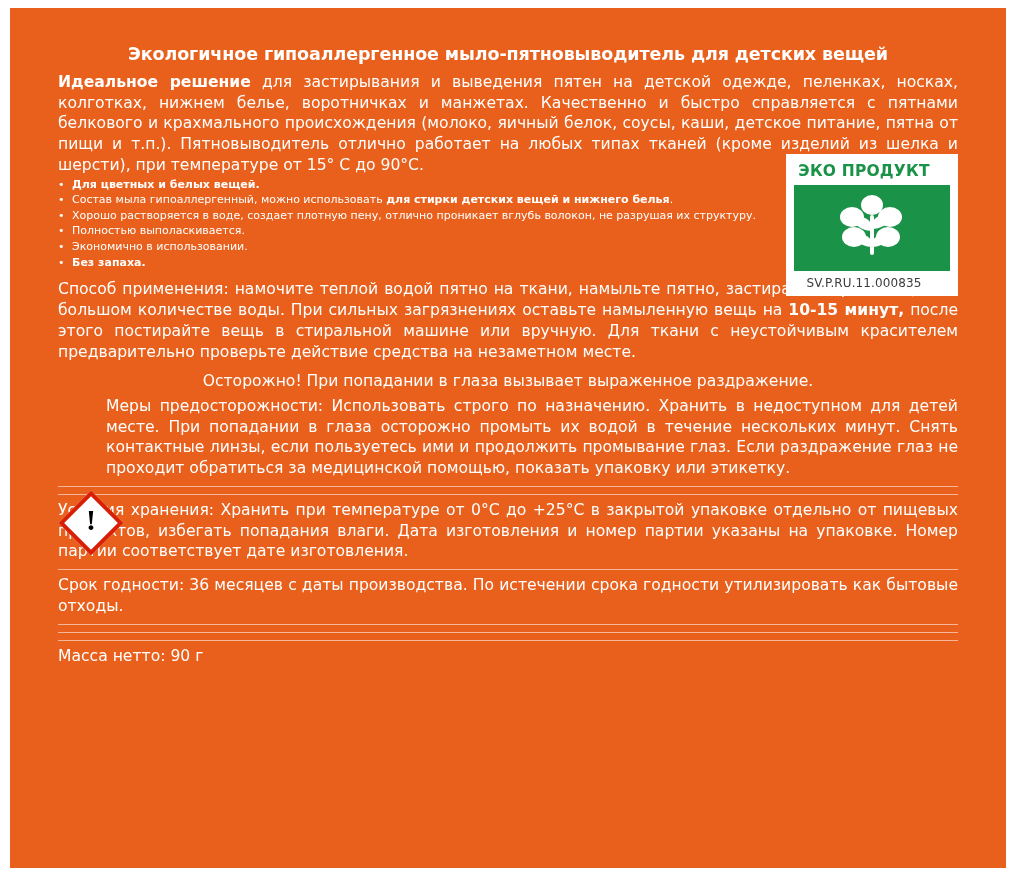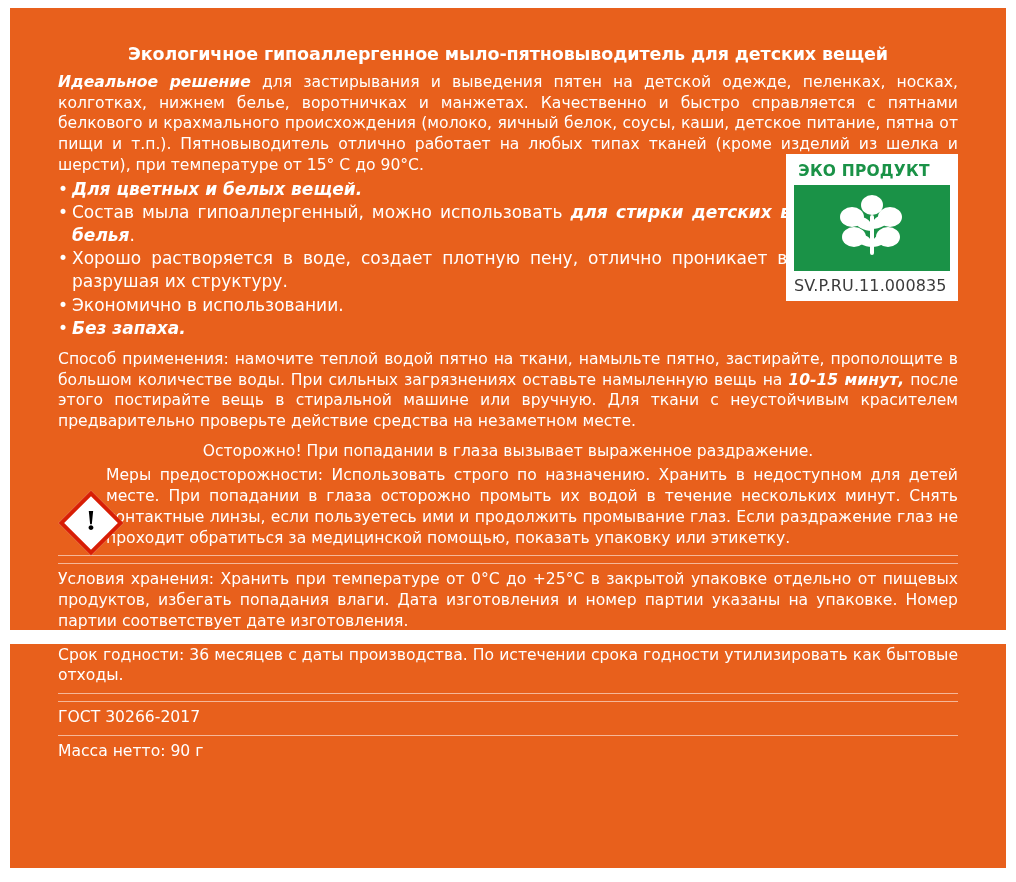--- a/index.html
+++ b/index.html
@@ -11,21 +11,21 @@
     width: 1016px;
     height: 882px;
     font-family: "DejaVu Sans", "Liberation Sans", sans-serif;
     overflow: hidden;
   }
   .label {
     position: absolute;
     left: 0;
     top: 0;
     width: 1016px;
-    height: 644px;
+    height: 882px;
     background: #e8601c;
     box-sizing: border-box;
   }
   
   .edge-left, .edge-right {
     position: absolute;
     top: 0;
     width: 10px;
     height: 882px;
     background: #ffffff;
@@ -69,30 +69,30 @@
 
   p.para {
     margin: 0;
     font-size: 15.6px;
     line-height: 1.33;
     text-align: justify;
     text-justify: inter-word;
   }
   p.para.nojust { text-align: left; }
 
-  .bi { font-style: italic; font-weight: bold; }
+  .bi { font-weight: bold; }
   .bd { font-weight: normal; }
 
   .bullets {
     margin: 2px 0 0 0;
     padding: 0;
     list-style: none;
   }
   .bullets li {
-    font-size: 17px;
+    font-size: 11px;
     line-height: 1.33;
     text-align: justify;
     margin: 0 0 1px 0;
     padding-left: 14px;
     position: relative;
   }
   .bullets li::before {
     content: "•";
     position: absolute;
     left: 0;
@@ -124,21 +124,21 @@
   }
   .eco-badge .eco-square {
     width: 156px;
     height: 86px;
     background: #1a9247;
     margin: 0 auto;
     position: relative;
   }
   .eco-badge .eco-code {
     color: #3b3b3b;
-    font-size: 16px;
+    font-size: 12px;
     margin-top: 5px;
     letter-spacing: 0.1px;
   }
 
   
   .warn-wrap {
     position: absolute;
     left: 50px;
     top: 484px;
     width: 66px;
@@ -186,20 +186,21 @@
     <div class="content">
 
       <h1 class="title">Экологичное гипоаллергенное мыло-пятновыводитель для детских вещей</h1>
 
       <p class="para"><span class="bi">Идеальное решение</span><span> для застирывания и выведения пятен на детской одежде, пеленках, носках, колготках, нижнем белье, воротничках и манжетах. Качественно и быстро справляется с пятнами белкового и крахмального происхождения (молоко, яичный белок, соусы, каши, детское питание, пятна от пищи и т.п.). Пятновыводитель отлично работает на любых типах тканей (кроме изделий из шелка и шерсти), при температуре от 15° С до 90°С.</span></p>
 
       <ul class="bullets">
         <li><span class="bi">Для цветных и белых вещей.</span></li>
         <li><span>Состав мыла гипоаллергенный, можно использовать </span><span class="bi">для стирки детских вещей и нижнего белья</span><span>.</span></li>
         <li><span>Хорошо растворяется в воде, создает плотную пену, отлично проникает вглубь волокон, не разрушая их структуру.</span></li>
+        <li class="last-line"><span>Полностью выполаскивается.</span></li>
         <li class="last-line"><span>Экономично в использовании.</span></li>
         <li class="last-line"><span class="bi">Без запаха.</span></li>
       </ul>
 
       <div class="section">
         <p class="para"><span class="bd">Способ применения:</span><span> намочите теплой водой пятно на ткани, намыльте пятно, застирайте, прополощите в большом количестве воды. При сильных загрязнениях оставьте намыленную вещь на </span><span class="bi">10-15 минут,</span><span>  после этого постирайте вещь в стиральной машине или вручную.  Для ткани с неустойчивым красителем предварительно проверьте действие средства на незаметном месте.</span></p>
       </div>
 
       <div class="section">
         <p class="para nojust" style="text-align:center">Осторожно! При попадании в глаза вызывает выраженное раздражение.</p>
@@ -218,21 +219,20 @@
 
       <div class="rule"></div>
 
       <p class="para"><span class="bd">Срок годности:</span><span> 36 месяцев с даты производства. По истечении срока годности утилизировать как бытовые отходы.</span></p>
 
       <div class="rule"></div>
 
 
       <div class="rule"></div>
 
-      <p class="para nojust">ГОСТ 30266-2017</p>
 
       <div class="rule"></div>
 
       <p class="para nojust"><span class="bd">Масса нетто:</span><span class="bd"> 90 г</span></p>
 
     </div>
 
     <div class="eco-badge">
       <div class="eco-title">ЭКО ПРОДУКТ</div>
       <div class="eco-square">

